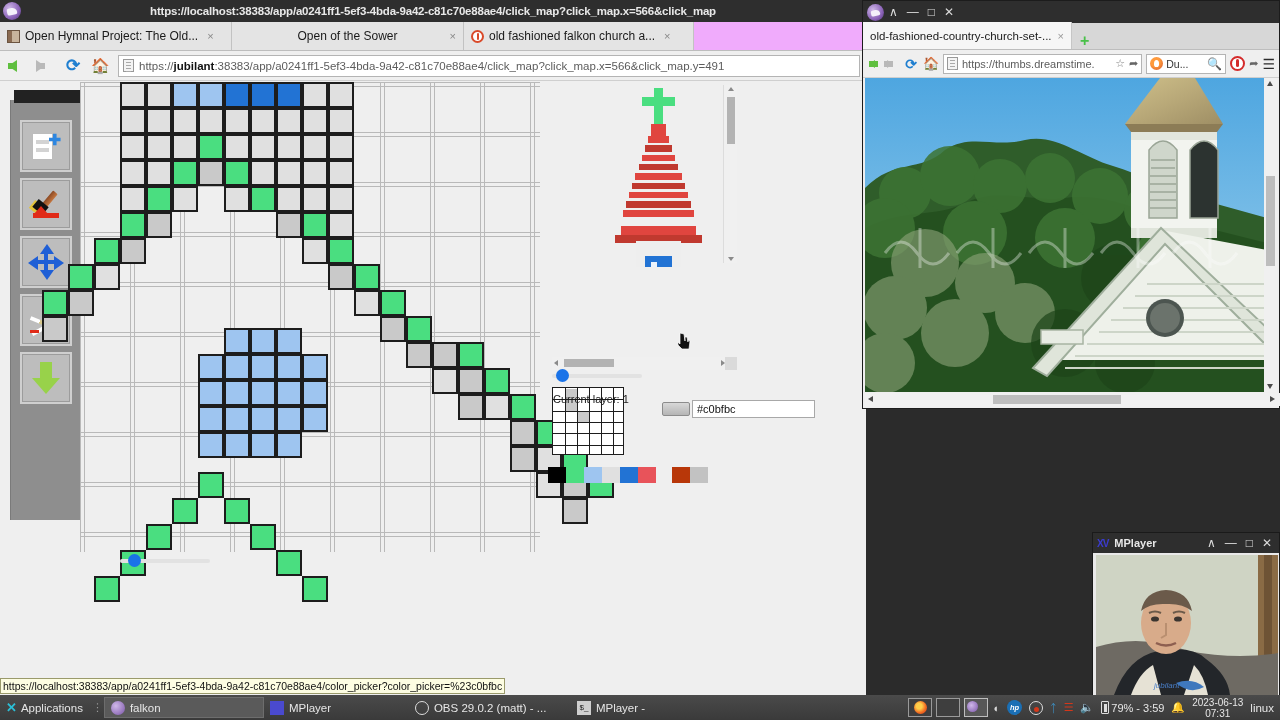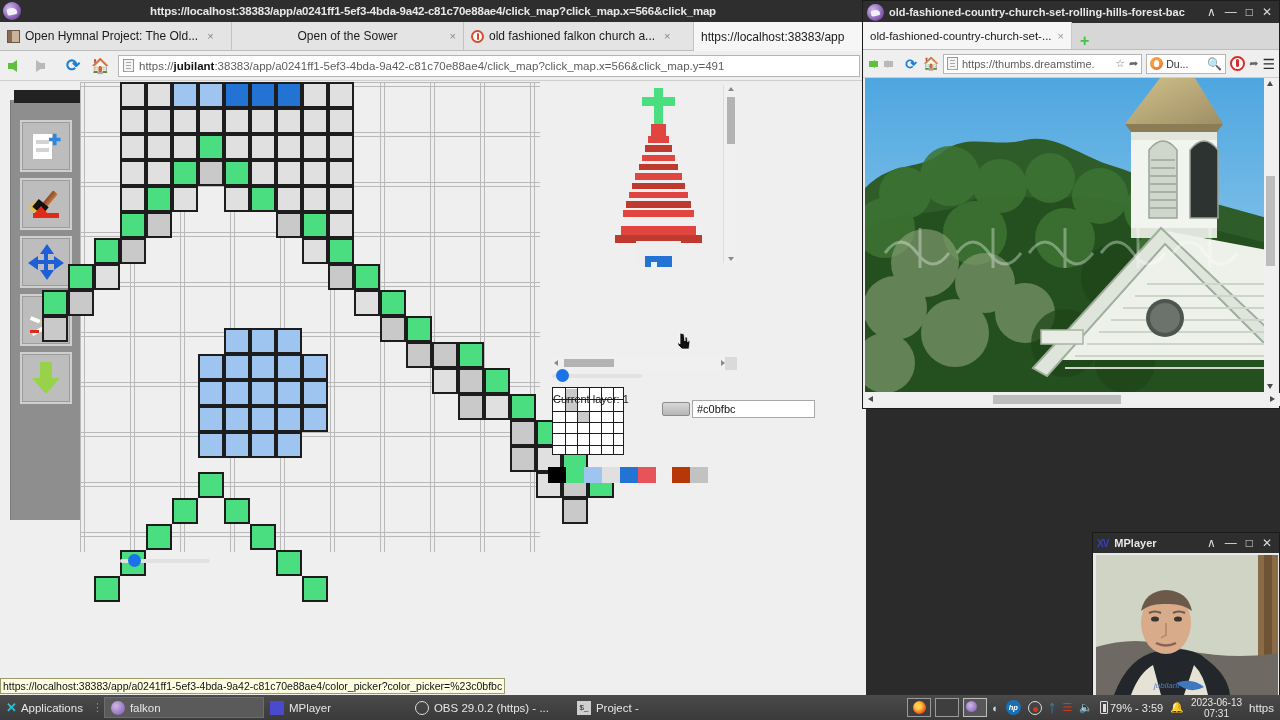--- a/index.html
+++ b/index.html
@@ -30,21 +30,21 @@
     width: 10px; height: 7px; background: #f4f0fa;
     border-radius: 2px 5px 2px 2px; transform: rotate(-12deg);
   }
   .fk-title-text {
     position: absolute; left: 0; right: 0; text-align: center;
     font-size: 11.5px; font-weight: bold; letter-spacing: -0.2px;
     white-space: nowrap; overflow: hidden;
   }
   .fk-tabbar {
     height: 29px; background: #f0abfc;
-    display: flex; 
+    display: flex; align-items: flex-end;
     border-bottom: 1px solid #bdbdbd;
   }
   .fk-tab {
     height: 28px; display: flex; align-items: center; gap: 5px;
     padding: 0 7px; font-size: 12px; color: #1a1a1a;
     background: #e4e4e4; border-right: 1px solid #c2c2c2;
     position: relative; white-space: nowrap; overflow: hidden;
   }
   .fk-tab.active { background: #f6f6f6; height: 29px; }
   .fk-tab .favicon { width: 13px; height: 13px; flex: none; }
@@ -468,23 +468,20 @@
         <span class="tab-x">×</span>
       </div>
       <div class="fk-tab" style="width:232px;justify-content:center">
         <span class="tab-label">Open of the Sower</span>
         <span class="tab-x" style="position:absolute;right:7px">×</span>
       </div>
       <div class="fk-tab" style="width:230px">
         <span class="favicon fav-o"></span>
         <span class="tab-label">old fashioned falkon church a...</span>
         <span class="tab-x">×</span>
-      </div>
-      <div class="fk-tab active" style="flex:1">
-        <span class="tab-label">https://localhost:38383/app</span>
       </div>
     </div>
 
     <div class="fk-navbar">
       <div class="nav-btn">
           <span class="arrow-left"></span>
         </div>
       <div class="nav-btn">
           <span class="arrow-right"></span>
         </div>
@@ -756,21 +753,20 @@
         </div>
 
     </div>
 
     <div id="status-link">https://localhost:38383/app/a0241ff1-5ef3-4bda-9a42-c81c70e88ae4/color_picker?color_picker=%23c0bfbc</div>
   </div>
 
   <div id="falkon-popup">
     <div class="pop-titlebar">
       <div class="tb-icon"></div>
-      <div class="pop-title-text">old-fashioned-country-church-set-rolling-hills-forest-bac</div>
       <div class="wbtns">
         <span class="wbtn">∧</span>
         <span class="wbtn">—</span>
         <span class="wbtn">□</span>
         <span class="wbtn">✕</span>
       </div>
     </div>
 
     <div class="pop-tabbar">
       <div class="pop-tab">
@@ -951,25 +947,25 @@
     <div class="tb-win raised" style="width:160px">
       <span class="tbi tbi-falkon"></span>
       <span>falkon</span>
     </div>
     <div class="tb-win" style="width:145px">
       <span class="tbi tbi-mplayer"></span>
       <span>MPlayer</span>
     </div>
     <div class="tb-win" style="width:162px">
       <span class="tbi tbi-obs"></span>
-      <span>OBS 29.0.2 (https) - ...</span>
+      <span>OBS 29.0.2 (matt) - ...</span>
     </div>
     <div class="tb-win" style="width:130px">
       <span class="tbi tbi-term">$_</span>
-      <span>Project -</span>
+      <span>MPlayer -</span>
     </div>
 
     <span class="spacer"></span>
 
     <div class="tb-pager">
       <span class="pg-box ff">
           <span class="ff-ico"></span>
         </span>
       <span class="pg-box"></span>
       <span class="pg-box active">
@@ -986,16 +982,16 @@
       <span class="tray-ico">🔈</span>
       <span class="batt">
         <span class="batt-body"></span>
         <span>79% - 3:59</span>
       </span>
       <span class="tray-ico">🔔</span>
       <span class="clock">
         <span style="display:block">2023-06-13</span>
         <span style="display:block">07:31</span>
       </span>
-      <span class="uname">https</span>
+      <span class="uname">linux</span>
     </div>
   </div>
 </div>
 
 </body></html>

